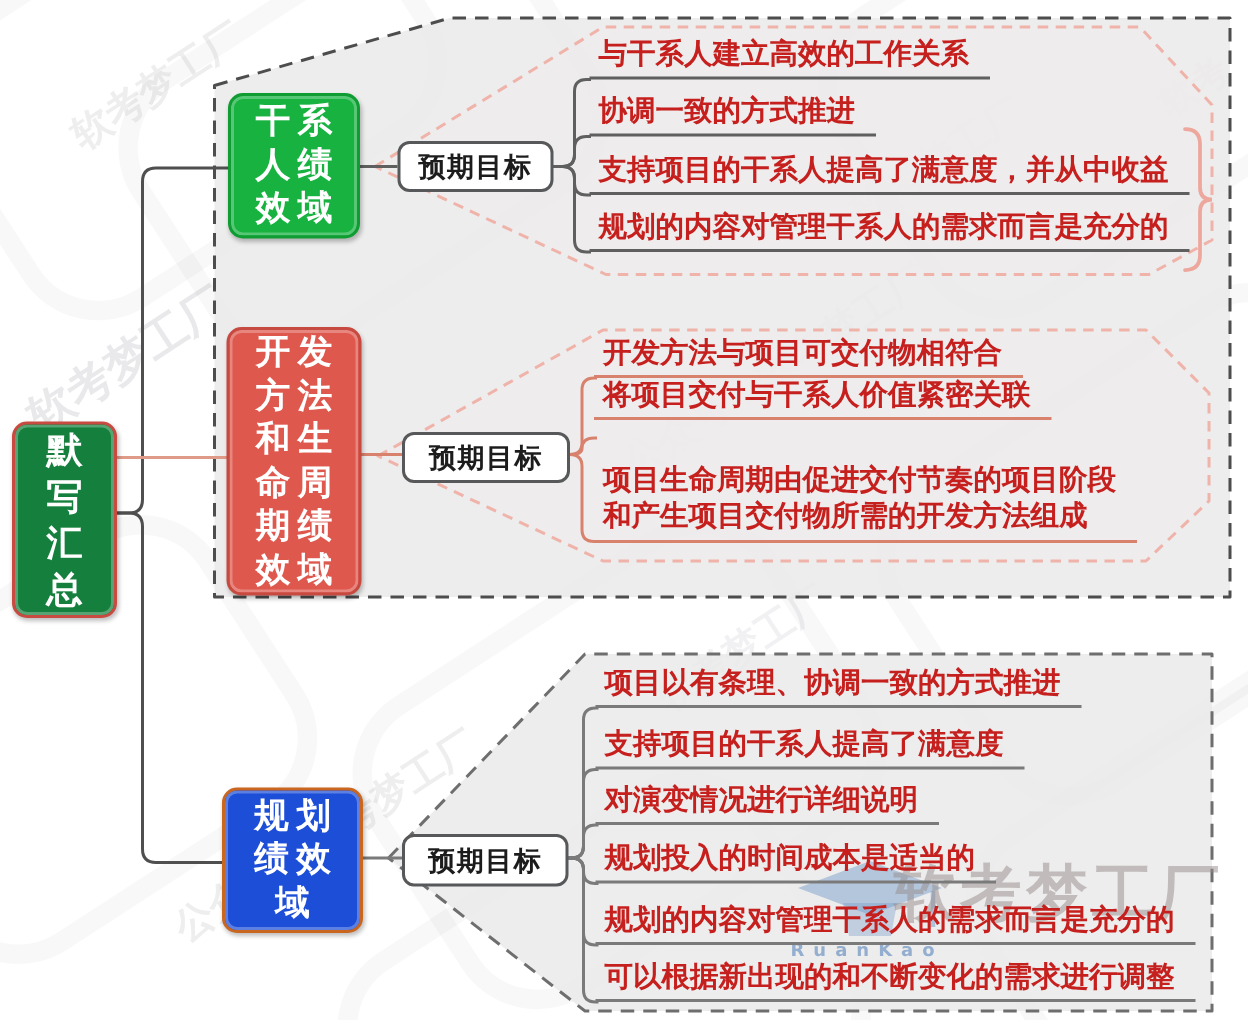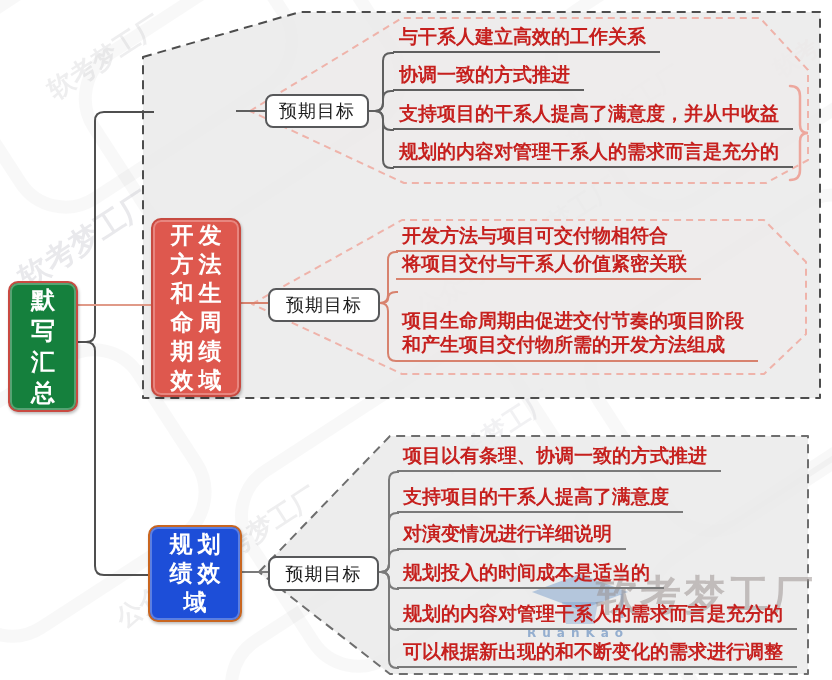--- a/index.html
+++ b/index.html
@@ -29,21 +29,21 @@
   #node-stakeholder{left:152px;top:62px;width:84px;height:93px;background:#17b240;border:2px solid #0f9c33;}
   #node-stakeholder .txt{width:58px;}
   #node-devcycle{left:151px;top:218px;width:86px;height:175px;background:#de584e;border:2px solid #c74a40;}
   #node-devcycle .txt{width:58px;}
   #node-planning{left:148px;top:525px;width:90px;height:93px;background:#1d4ed8;border:2px solid #c96620;}
   #node-planning .txt{width:58px;}
   
   .goalbox{
     position:absolute;z-index:3;background:#ffffff;border:2px solid #57585a;border-radius:8px;
     display:flex;align-items:center;justify-content:center;
-    font-size:18px;font-weight:normal;color:#1c1c1c;letter-spacing:1px;
+    font-size:18px;font-weight:bold;color:#1c1c1c;letter-spacing:1px;
   }
   #goal-1{left:265px;top:94px;width:100px;height:30px;}
   #goal-2{left:268px;top:288px;width:108px;height:30px;}
   #goal-3{left:268px;top:556px;width:107px;height:31px;}
   
   .leaf{
     position:absolute;z-index:3;font-size:19px;font-weight:bold;color:#c6201e;
     white-space:nowrap;padding:0 14px 4px 6px;border-bottom:2px solid #5f5f5f;line-height:22px;
   }
   .leaf.salmon{border-bottom-color:#d8826e;}
@@ -110,20 +110,23 @@
     <polygon points="30,28 66,28 62,50 34,50" fill="rgba(110,150,200,0.35)"></polygon>
     <line x1="90" y1="20" x2="90" y2="44" stroke="rgba(110,150,200,0.5)" stroke-width="3"></line>
   </svg>
   <div class="ruankao">RuanKao</div>
   <div class="brand-big">软考梦工厂</div>
 
   <div class="topic" id="root-node">
     <div class="txt">默写汇总</div>
   </div>
 
+  <div class="topic" id="node-stakeholder">
+    <div class="txt">干系人绩效域</div>
+  </div>
   <div class="topic" id="node-devcycle">
     <div class="txt">开发方法和生命周期绩效域</div>
   </div>
   <div class="topic" id="node-planning">
     <div class="txt">规划绩效域</div>
   </div>
 
   <div class="goalbox" id="goal-1">预期目标</div>
   <div class="goalbox" id="goal-2">预期目标</div>
   <div class="goalbox" id="goal-3">预期目标</div>

